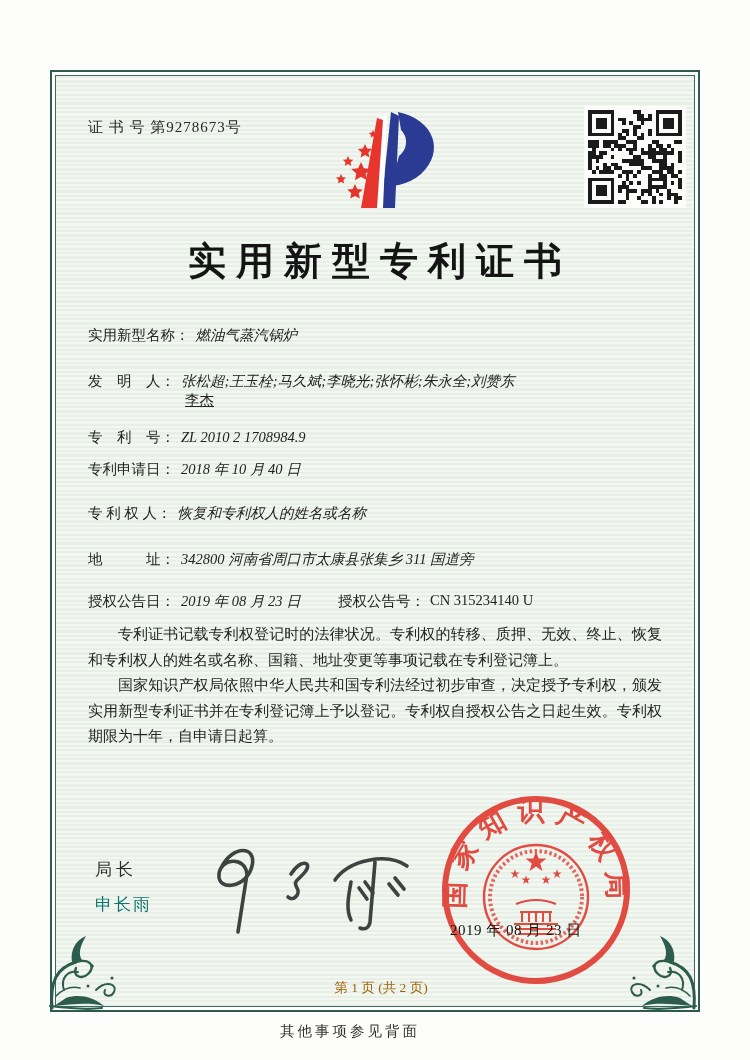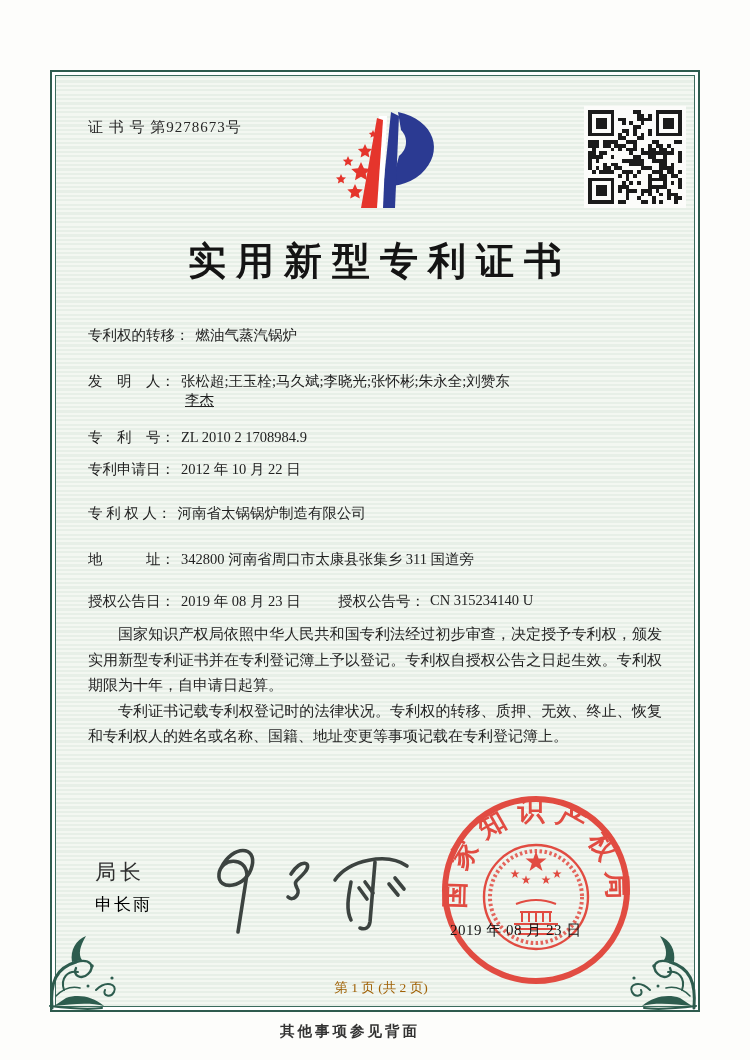--- a/index.html
+++ b/index.html
@@ -21,44 +21,44 @@
   .cert-no{position:absolute;left:88px;top:118px;font-size:15px;letter-spacing:1px;color:#262626;}
   .logo{position:absolute;left:303px;top:86px;}
   .qr{position:absolute;left:588px;top:110px;width:94px;height:94px;background:#fcfcfa;
       box-shadow:0 0 0 4px #fcfcfa;}
   .title{position:absolute;left:0;top:236px;width:750px;text-align:center;
          font-size:38px;font-weight:600;letter-spacing:10px;text-indent:10px;color:#141414;}
 
   
   .fields{position:absolute;left:88px;top:0;width:580px;font-size:14.5px;color:#222;}
   .frow{position:absolute;left:0;white-space:nowrap;}
-  .frow .val{margin-left:6px;}
+  .frow .val{margin-left:6px;font-style:italic;}
   .wrap2{margin-left:97px;text-decoration:underline;}
 
   
   .bodytext{position:absolute;left:88px;top:622px;width:574px;font-size:15px;line-height:25.5px;
             text-align:justify;color:#242424;}
   .bodytext p{margin:0;text-indent:2em;}
 
   
-  .sig-title{position:absolute;left:95px;top:858px;font-size:21px;letter-spacing:4px;
+  .sig-title{position:absolute;left:95px;top:858px;font-size:17px;letter-spacing:4px;
              font-family:"Liberation Sans",sans-serif;color:#2e2e2e;}
   .sig-name{position:absolute;left:95px;top:893px;font-size:17px;letter-spacing:2px;
-             font-family:"Liberation Sans",sans-serif;color:#000000;}
+             font-family:"Liberation Sans",sans-serif;color:#0f766e;}
   .sig-script{position:absolute;left:193px;top:836px;}
 
   
   .seal{position:absolute;left:438px;top:792px;opacity:.88;}
   .seal-date{position:absolute;left:450px;top:921px;width:190px;font-size:15px;letter-spacing:.5px;
              color:#151515;z-index:4;white-space:nowrap;}
 
   
   .page-info{position:absolute;left:6px;top:979px;width:750px;text-align:center;font-size:13.5px;color:#a16207;}
   .back-note{position:absolute;left:0;top:1022px;width:700px;text-align:center;font-size:14.5px;
-             letter-spacing:3px;color:#333;font-weight:bold;}
+             letter-spacing:3px;color:#333;}
 </style>
 </head>
 <body>
 
 <div class="sheet">
 
   <div class="frame">
     <div class="frame-inner"></div>
   </div>
 
@@ -413,47 +413,47 @@
         <rect x="3" y="24" width="1" height="1" fill="#1b1b1b"></rect>
         <rect x="4" y="24" width="1" height="1" fill="#1b1b1b"></rect>
         <rect x="5" y="24" width="1" height="1" fill="#1b1b1b"></rect>
         <rect x="6" y="24" width="1" height="1" fill="#1b1b1b"></rect>
       </svg>
 
     <div class="title">实用新型专利证书</div>
 
     <div class="fields">
       <div class="frow" style="top:326px">
-        <span>专利权的转移：</span><span class="val">燃油气蒸汽锅炉</span>
+        <span>实用新型名称：</span><span class="val">燃油气蒸汽锅炉</span>
       </div>
       <div class="frow" style="top:372px">
         <span>发　明　人：</span><span class="val">张松超;王玉栓;马久斌;李晓光;张怀彬;朱永全;刘赞东</span>
         <div class="wrap2">李杰</div>
       </div>
       <div class="frow" style="top:428px">
         <span>专　利　号：</span><span class="val">ZL 2010 2 1708984.9</span>
       </div>
       <div class="frow" style="top:460px">
-        <span>专利申请日：</span><span class="val">2012 年 10 月 22 日</span>
+        <span>专利申请日：</span><span class="val">2018 年 10 月 40 日</span>
       </div>
       <div class="frow" style="top:504px">
-        <span>专 利 权 人：</span><span class="val">河南省太锅锅炉制造有限公司</span>
+        <span>专 利 权 人：</span><span class="val">恢复和专利权人的姓名或名称</span>
       </div>
       <div class="frow" style="top:550px">
         <span>地　　　址：</span><span class="val">342800 河南省周口市太康县张集乡 311 国道旁</span>
       </div>
       <div class="frow" style="top:592px">
         <span>授权公告日：</span><span class="val">2019 年 08 月 23 日</span>
         <span style="position:absolute;left:250px">授权公告号：</span><span style="position:absolute;left:342px">CN 315234140 U</span>
       </div>
     </div>
 
     <div class="bodytext">
+      <p>专利证书记载专利权登记时的法律状况。专利权的转移、质押、无效、终止、恢复和专利权人的姓名或名称、国籍、地址变更等事项记载在专利登记簿上。</p>
       <p>国家知识产权局依照中华人民共和国专利法经过初步审查，决定授予专利权，颁发实用新型专利证书并在专利登记簿上予以登记。专利权自授权公告之日起生效。专利权期限为十年，自申请日起算。</p>
-      <p>专利证书记载专利权登记时的法律状况。专利权的转移、质押、无效、终止、恢复和专利权人的姓名或名称、国籍、地址变更等事项记载在专利登记簿上。</p>
     </div>
 
     <div class="sig-title">局长</div>
     <div class="sig-name">申长雨</div>
     <svg class="sig-script" width="230" height="105" viewBox="0 0 230 105" fill="none" stroke="#3c4340" stroke-width="3.6" stroke-linecap="round">
       <path d="M28,32 C40,8 64,10 59,30 C54,52 24,56 26,38 C28,22 52,20 54,38 L45,96"></path>
       <path d="M98,38 C108,22 120,26 112,36 C104,46 100,44 104,52 C108,58 100,66 95,61"></path>
       <path d="M142,44 C156,24 194,16 214,30"></path>
       <path d="M158,46 C155,62 153,74 158,84"></path>
       <path d="M182,26 L177,86 C176,92 172,94 167,92"></path>

